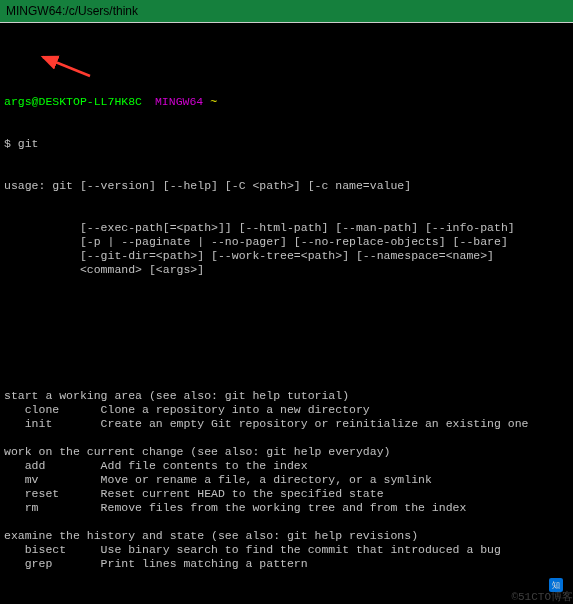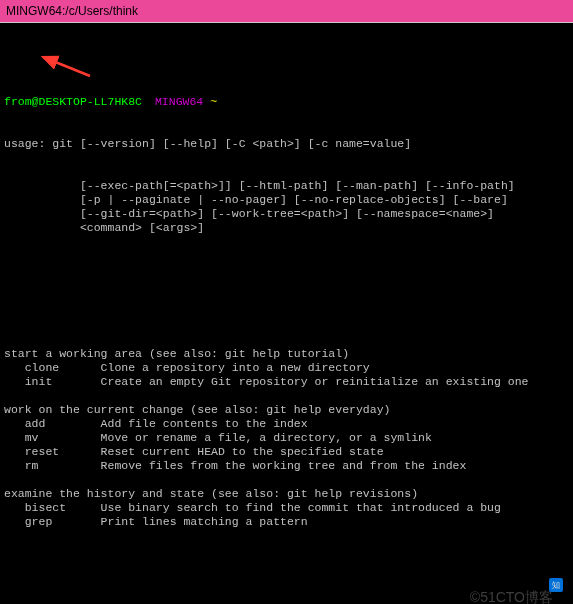--- a/index.html
+++ b/index.html
@@ -10,21 +10,21 @@
     background: #000;
     font-family: "Consolas", "Courier New", monospace;
     font-size: 11.5px;
     line-height: 14px;
     color: #c0c0c0;
     overflow: hidden;
     position: relative;
   }
   .titlebar {
     height: 22px;
-    background: #ec4899;
+    background: #15803d;
     color: #000;
     font-family: "Segoe UI", Arial, sans-serif;
     font-size: 12px;
     padding-left: 6px;
     line-height: 22px;
     border-bottom: 1px solid #ccc;
   }
   .term {
     padding: 2px 4px 4px 4px;
     white-space: pre;
@@ -53,25 +53,25 @@
     align-items: center;
     gap: 4px;
   }
   .watermark .logo {
     width: 14px;
     height: 14px;
     display: inline-block;
   }
   .corner-mark {
     position: absolute;
-    right: 20px;
+    right: 0;
     bottom: 0px;
     color: #666;
-    font-size: 14px;
-    font-family: Liberation Sans, sans-serif;
+    font-size: 11px;
+    font-family: Liberation Mono, monospace;
     opacity: 0.6;
   }
   .line { display: block; }
 </style>
 </head>
 <body>
 
 <div class="titlebar">
   <span>MINGW64:/c/Users/think</span>
 </div>
@@ -82,21 +82,22 @@
     <svg width="60" height="30" viewBox="0 0 60 30">
       <defs>
         <marker id="ah" markerWidth="8" markerHeight="8" refX="6" refY="3" orient="auto">
           <polygon points="0 0, 7 3, 0 6" fill="#ff3b30"></polygon>
         </marker>
       </defs>
       <line x1="55" y1="25" x2="8" y2="6" stroke="#ff3b30" stroke-width="2.5" marker-end="url(#ah)"></line>
     </svg>
   </div>
 
-  <span class="line"><span class="user">from@DESKTOP-LL7HK8C</span> <span class="host">MINGW64</span> <span class="tilde">~</span></span>
+  <span class="line"><span class="user">args@DESKTOP-LL7HK8C</span> <span class="host">MINGW64</span> <span class="tilde">~</span></span>
+  <span class="line"><span class="white">$</span> <span class="white">git</span></span>
   <span class="line white">usage: git [--version] [--help] [-C &lt;path&gt;] [-c name=value]</span>
   <span id="usage-block"><span class="line white">           [--exec-path[=&lt;path&gt;]] [--html-path] [--man-path] [--info-path]</span><span class="line white">           [-p | --paginate | --no-pager] [--no-replace-objects] [--bare]</span><span class="line white">           [--git-dir=&lt;path&gt;] [--work-tree=&lt;path&gt;] [--namespace=&lt;name&gt;]</span><span class="line white">           &lt;command&gt; [&lt;args&gt;]</span></span>
   <span class="line"> </span>
   <span class="line"> </span>
   <span id="sections-block"><span class="line white">start a working area (see also: git help tutorial)</span><span class="line white">   clone      Clone a repository into a new directory</span><span class="line white">   init       Create an empty Git repository or reinitialize an existing one</span><span class="line"> </span><span class="line white">work on the current change (see also: git help everyday)</span><span class="line white">   add        Add file contents to the index</span><span class="line white">   mv         Move or rename a file, a directory, or a symlink</span><span class="line white">   reset      Reset current HEAD to the specified state</span><span class="line white">   rm         Remove files from the working tree and from the index</span><span class="line"> </span><span class="line white">examine the history and state (see also: git help revisions)</span><span class="line white">   bisect     Use binary search to find the commit that introduced a bug</span><span class="line white">   grep       Print lines matching a pattern</span></span>
   
   
   
   
 </div>

